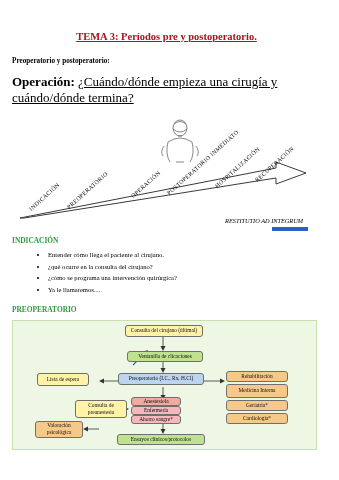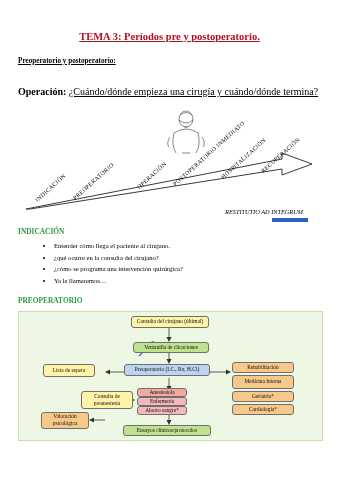--- a/index.html
+++ b/index.html
@@ -12,41 +12,40 @@
     height: 480px;
     overflow: hidden;
     font-family: "Liberation Serif", serif;
     color: #000000;
   }
   .page {
     position: relative;
     width: 339px;
     height: 460px;
     box-sizing: border-box;
-    padding: 20px 18px 10px 18px;
+    padding: 20px 18px 10px 12px;
   }
   .title {
     text-align: center;
     color: #b01020;
     font-weight: bold;
     font-size: 10.5px;
     line-height: 13px;
     text-decoration: underline;
     margin: 10px 6px 0 6px;
   }
   .title .l2 { display: block; }
   .sec-head {
     margin-top: 14px;
     font-size: 7.2px;
     font-weight: bold;
-    text-decoration: underline;
   }
   .op-line {
-    margin-top: 21px;
-    font-size: 10px;
+    margin-top: 9px;
+    font-size: 13px;
   }
   .op-line b { font-weight: bold; }
   .op-line .q { text-decoration: underline; font-weight: normal; }
 
   
   .figure {
     position: relative;
     height: 112px;
     margin-top: 8px;
   }

